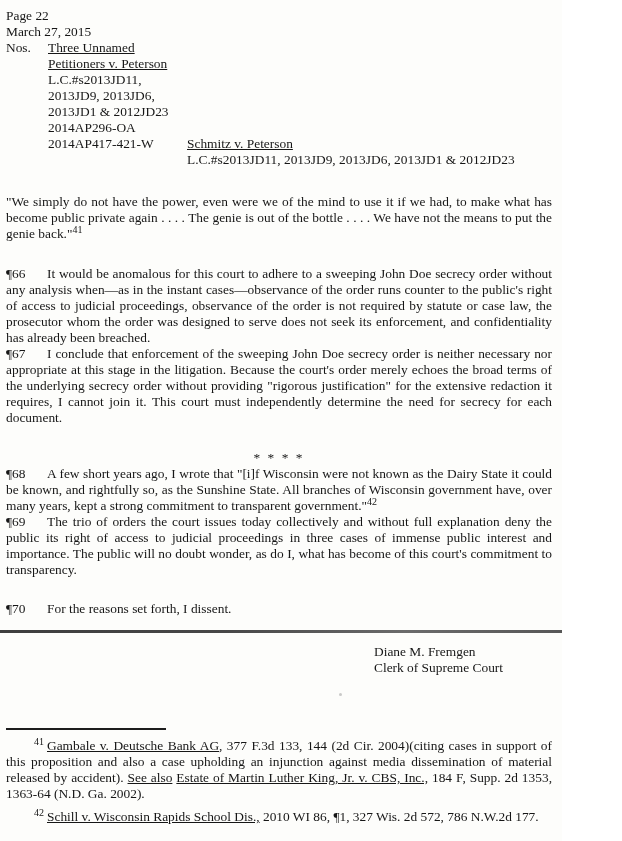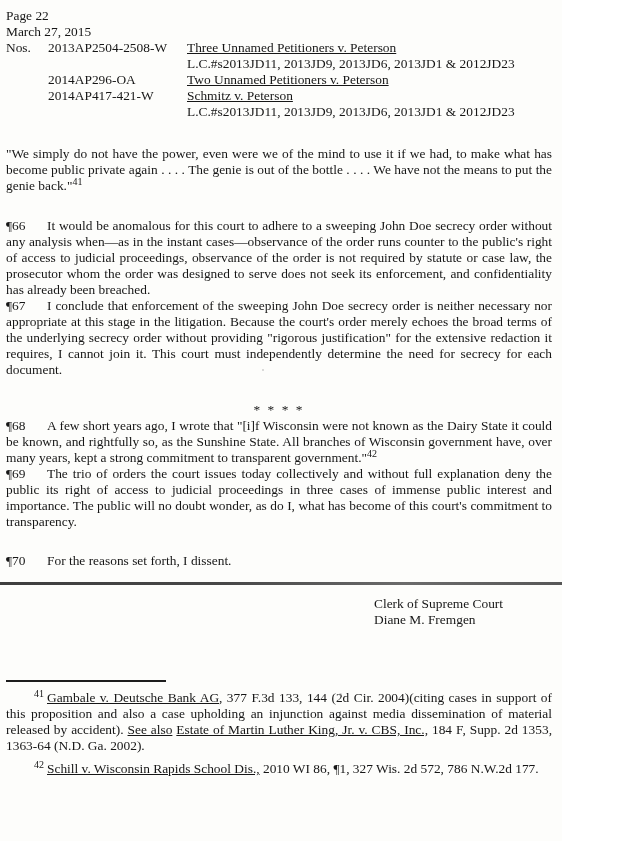--- a/index.html
+++ b/index.html
@@ -54,27 +54,26 @@
 <body>
 
 <div class="page">
 
   <div>Page 22</div>
   <div>March 27, 2015</div>
 
   <div>
     <div class="case-row">
       <span>Nos.</span>
-      <span>2013AP2504-2508-W</span>
       <span><span class="u">Three Unnamed Petitioners v. Peterson</span><span class="case-lc">L.C.#s2013JD11, 2013JD9, 2013JD6, 2013JD1 &amp; 2012JD23</span></span>
     </div>
     <div class="case-row">
       <span></span>
       <span>2014AP296-OA</span>
-      <span><span class="u">Two Unnamed Petitioners v. Peterson</span></span>
+      <span></span>
     </div>
     <div class="case-row">
       <span></span>
       <span>2014AP417-421-W</span>
       <span><span class="u">Schmitz v. Peterson</span><span class="case-lc">L.C.#s2013JD11, 2013JD9, 2013JD6, 2013JD1 &amp; 2012JD23</span></span>
     </div>
   </div>
 
   <p class="quote"><span>"We simply do not have the power, even were we of the mind to use it if we had, to make what has become public private again . . . . The genie is out of the bottle . . . . We have not the means to put the genie back."</span><sup>41</sup></p>
 
@@ -86,22 +85,22 @@
 
   <p class="para p68"><span class="pmark">¶68</span><span>A few short years ago, I wrote that "[i]f Wisconsin were not known as the Dairy State it could be known, and rightfully so, as the Sunshine State.  All branches of Wisconsin government have, over many years, kept a strong commitment to transparent government."</span><sup>42</sup></p>
 
   <p class="para p69"><span class="pmark">¶69</span><span>The trio of orders the court issues today collectively and without full explanation deny the public its right of access to judicial proceedings in three cases of immense public interest and importance.  The public will no doubt wonder, as do I, what has become of this court's commitment to transparency.</span></p>
 
   <p class="para p70"><span class="pmark">¶70</span><span>For the reasons set forth, I dissent.</span></p>
 
   <div class="scanline"></div>
 
   <div class="signature">
+    <div>Diane M. Fremgen</div>
     <div>Clerk of Supreme Court</div>
-    <div>Diane M. Fremgen</div>
   </div>
 
   <div class="fnrule"></div>
 
   <p class="footnote fn41"><sup>41</sup><span class="u">Gambale v. Deutsche Bank AG</span><span>, 377 F.3d 133, 144 (2d Cir. 2004)(citing cases in support of this proposition and also a case upholding an injunction against media dissemination of material released by accident). </span><span class="u">See also</span><span> </span><span class="u">Estate of Martin Luther King, Jr. v. CBS, Inc.,</span><span> 184 F, Supp. 2d 1353, 1363-64 (N.D. Ga. 2002).</span></p>
 
   <p class="footnote fn42"><sup>42</sup><span class="u">Schill v. Wisconsin Rapids School Dis.,</span><span> 2010 WI 86, ¶1, 327 Wis. 2d 572, 786 N.W.2d 177.</span></p>
 
   <span class="speck sp1"></span>
   <span class="speck sp2"></span>

